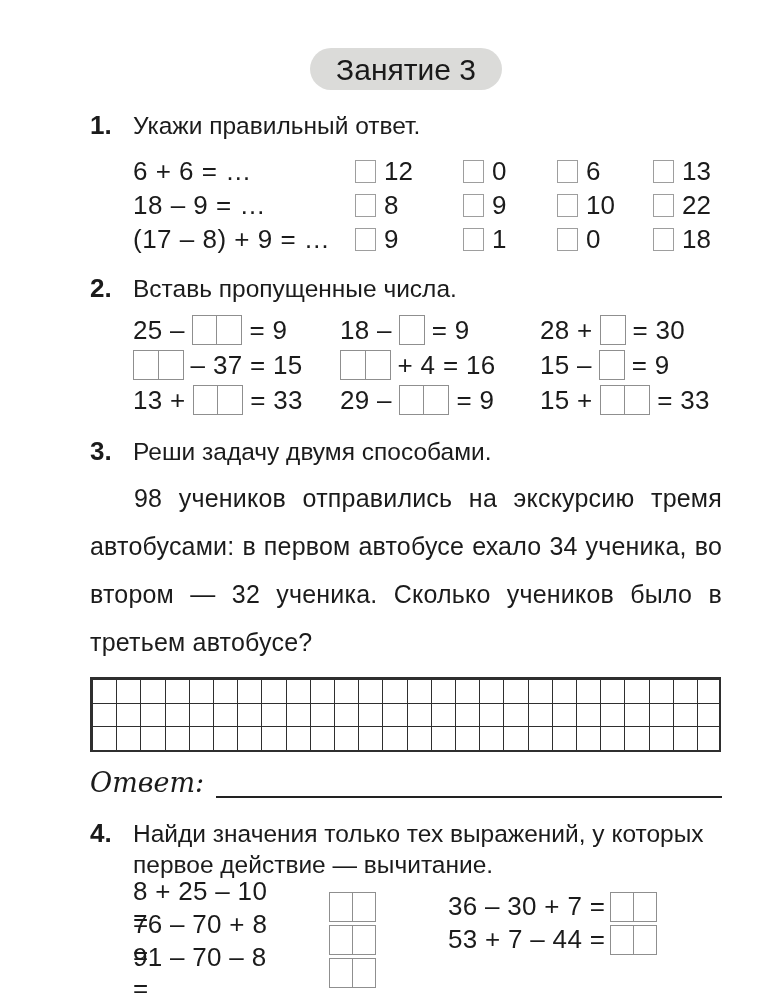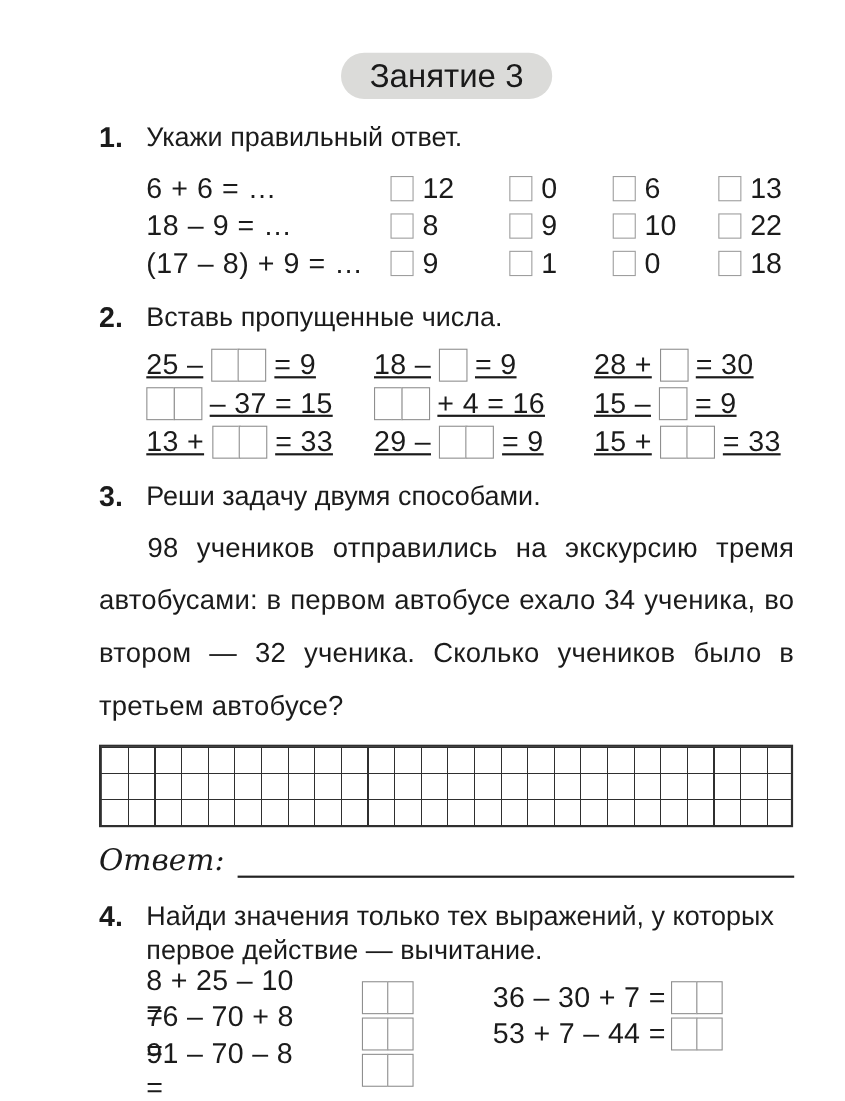--- a/index.html
+++ b/index.html
@@ -46,21 +46,21 @@
 
   
   #task2 { margin-top: 17px; }
   .t2-grid {
     display: grid;
     grid-template-columns: 207px 200px auto;
     margin-top: 11px;
     row-gap: 2px;
     font-size: 26px;
   }
-  .t2-cell { display: flex; align-items: center; height: 33px; gap: 7px; letter-spacing: 0.3px; text-decoration: underline; }
+  .t2-cell { display: flex; align-items: flex-start; height: 33px; gap: 7px; letter-spacing: 0.3px; }
   .boxes { display: flex; }
   .bx {
     width: 26px; height: 30px;
     border: 1.4px solid #8f8f8f;
     background: #fff;
   }
   .bx + .bx { margin-left: -1.4px; }
 
   
   #task3 { margin-top: 18px; }

